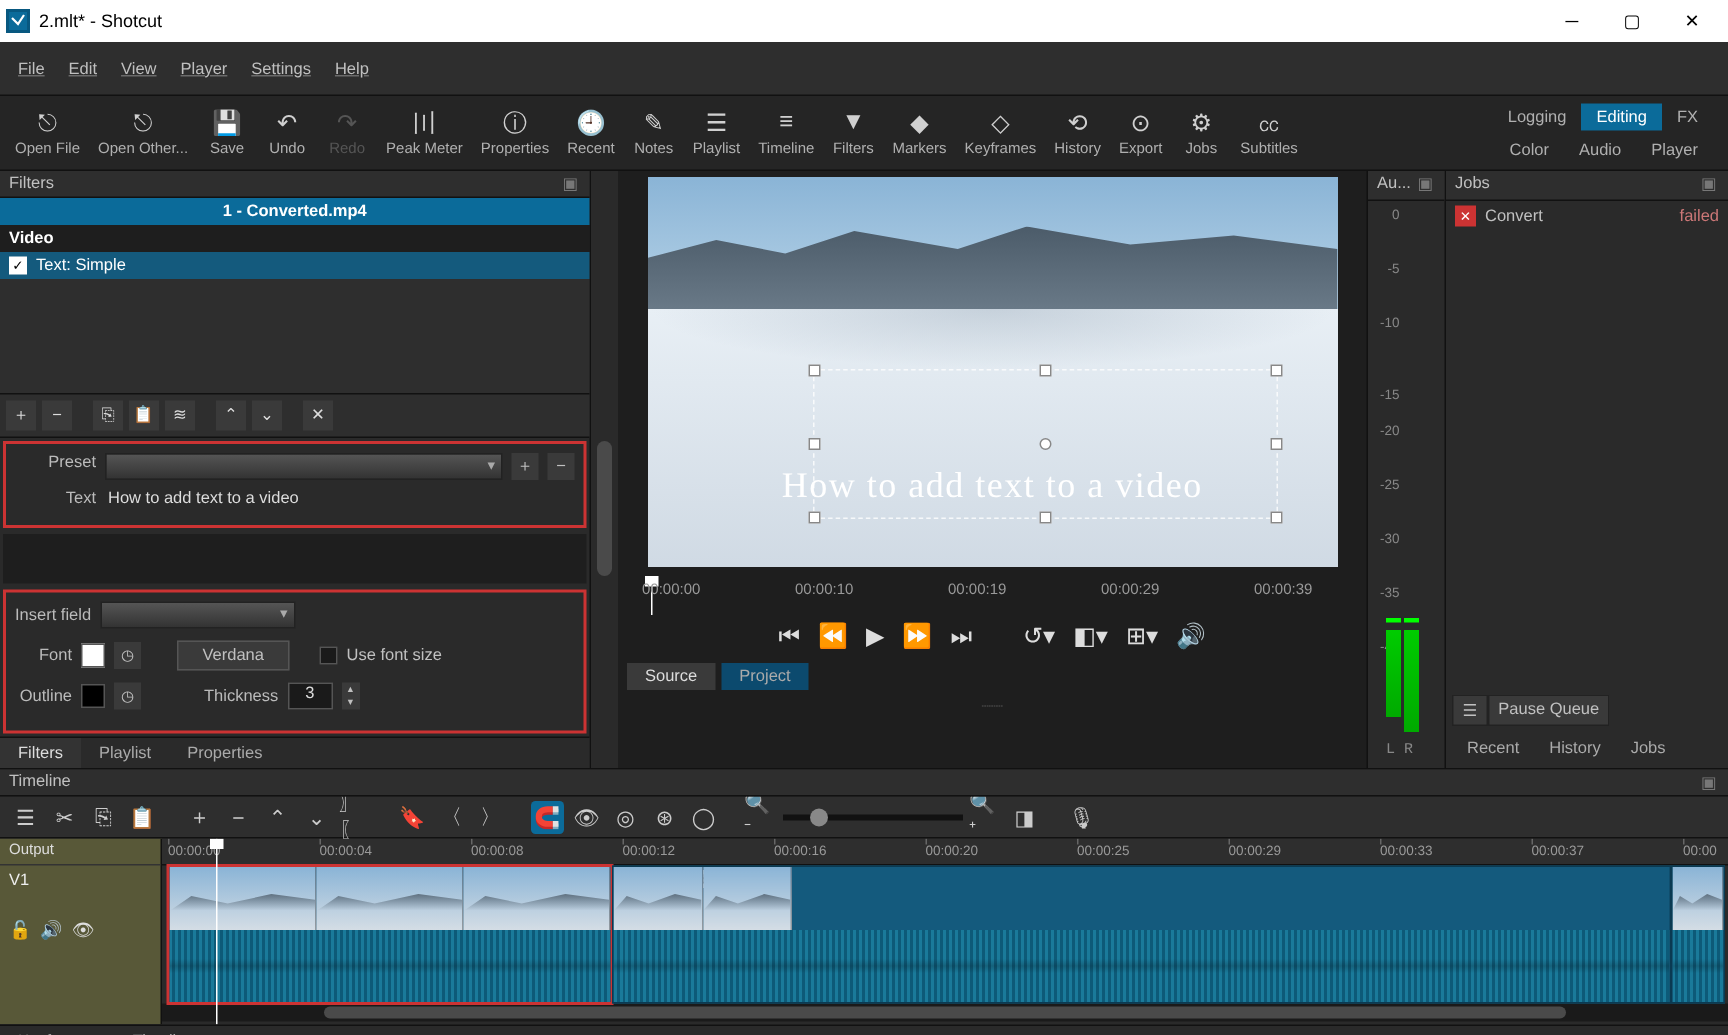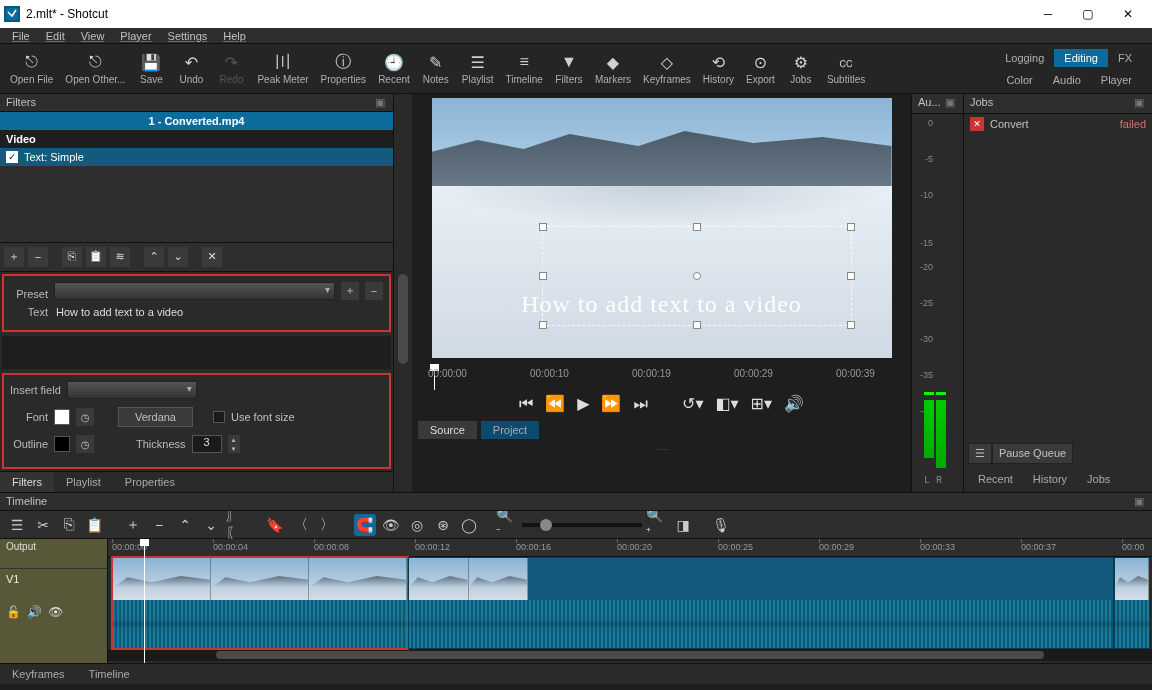--- a/index.html
+++ b/index.html
@@ -5,21 +5,21 @@
     * { box-sizing: border-box; margin: 0; padding: 0; font-family: "Segoe UI", Arial, sans-serif; font-size: 11px; }
     body { background: #1e1e1e; color: #c0c0c0; width: 1152px; height: 690px; overflow: hidden; }
     
     
     .titlebar { height: 28px; background: #fff; display: flex; align-items: center; padding: 0 4px; color: #000; }
     .titlebar .logo { width: 16px; height: 16px; background: #085880; margin-right: 6px; display: inline-flex; align-items: center; justify-content: center; }
     .titlebar .title { flex: 1; font-size: 12px; }
     .titlebar .winbtn { width: 40px; height: 28px; display: flex; align-items: center; justify-content: center; font-size: 12px; cursor: pointer; }
     
     
-    .menubar { height: 16px; background: #2e2e2e; display: flex; align-items: center; padding: 0 4px; border-bottom: 1px solid #111; }
+    .menubar { height: 36px; background: #2e2e2e; display: flex; align-items: center; padding: 0 4px; border-bottom: 1px solid #111; }
     .menubar span { padding: 2px 8px; cursor: pointer; text-decoration: underline; text-decoration-color: rgba(200,200,200,0.4); }
     
     
     .toolbar { height: 50px; background: #252525; display: flex; align-items: center; padding: 0 4px; border-bottom: 1px solid #111; }
     .toolbar .tbtn { display: flex; flex-direction: column; align-items: center; padding: 3px 6px; cursor: pointer; min-width: 40px; }
     .toolbar .tbtn .ic { width: 20px; height: 20px; display: flex; align-items: center; justify-content: center; font-size: 16px; color: #d0d0d0; }
     .toolbar .tbtn .lbl { font-size: 10px; margin-top: 2px; color: #b0b0b0; }
     .toolbar .redo .ic, .toolbar .redo .lbl { color: #555; }
     .toolbar .right-tabs { margin-left: auto; display: flex; flex-direction: column; align-items: flex-end; gap: 4px; padding-right: 6px; }
     .toolbar .right-tabs .row { display: flex; gap: 0; }
@@ -35,21 +35,21 @@
     .panel-header .pclose { position: absolute; right: 4px; top: 2px; width: 14px; height: 14px; font-size: 11px; cursor: pointer; opacity: 0.5; }
     .clip-title { background: #0b6b9a; color: #fff; text-align: center; padding: 3px; font-weight: bold; }
     .filter-cat { background: #1e1e1e; color: #fff; font-weight: bold; padding: 3px 6px; }
     .filter-item { background: #145a7d; color: #fff; padding: 3px 6px; display: flex; align-items: center; }
     .filter-item .chk { width: 12px; height: 12px; background: #fff; color: #000; display: inline-flex; align-items: center; justify-content: center; margin-right: 6px; font-size: 9px; }
     .filter-list-space { flex: 0 0 76px; background: #2e2e2e; }
     .filter-buttons { display: flex; gap: 4px; padding: 4px; background: #2e2e2e; border-top: 1px solid #111; border-bottom: 1px solid #111; }
     .filter-buttons .fb { width: 20px; height: 20px; background: #3a3a3a; display: flex; align-items: center; justify-content: center; cursor: pointer; font-size: 11px; color: #ddd; }
     
     .filter-props { padding: 6px; border: 2px solid #cc3333; margin: 2px; }
-    .prop-row { display: flex; align-items: flex-end; gap: 6px; margin-bottom: 6px; }
+    .prop-row { display: flex; align-items: flex-start; gap: 6px; margin-bottom: 6px; margin-left: 16px; }
     .prop-row label { width: 38px; text-align: right; color: #bbb; }
     .combo { flex: 1; height: 18px; background: linear-gradient(#555,#333); border: 1px solid #222; position: relative; }
     .combo::after { content: "▾"; position: absolute; right: 4px; top: 1px; font-size: 10px; color: #aaa; }
     .sq-btn { width: 18px; height: 18px; background: #3a3a3a; display: flex; align-items: center; justify-content: center; cursor: pointer; }
     .text-val { color: #ddd; padding-left: 2px; }
     
     .embed-area { height: 40px; background: #1e1e1e; margin: 2px; }
     
     .insert-area { border: 2px solid #cc3333; margin: 2px; padding: 6px; }
     .insert-row { display: flex; align-items: center; gap: 6px; margin-bottom: 8px; }
@@ -124,21 +124,21 @@
     
     .timeline-section { height: 192px; background: #252525; border-top: 1px solid #111; display: flex; flex-direction: column; }
     .timeline-toolbar { height: 28px; display: flex; align-items: center; gap: 4px; padding: 0 6px; background: #2e2e2e; border-bottom: 1px solid #111; }
     .timeline-toolbar .tt { width: 22px; height: 22px; display: flex; align-items: center; justify-content: center; cursor: pointer; font-size: 14px; color: #ccc; }
     .timeline-toolbar .tt.snap { background: #0b6b9a; border-radius: 3px; }
     .timeline-toolbar .zoom-slider { width: 120px; height: 4px; background: #111; position: relative; }
     .timeline-toolbar .zoom-slider .zthumb { position: absolute; left: 18px; top: -4px; width: 12px; height: 12px; background: #888; border-radius: 50%; }
     
     .tl-body { flex: 1; display: flex; overflow: hidden; }
     .tl-left { width: 108px; background: #585838; border-right: 1px solid #111; }
-    .tl-output { height: 30px; padding: 2px 6px; font-size: 10px; color: #ddd; border-bottom: 1px solid #333; }
+    .tl-output { height: 18px; padding: 2px 6px; font-size: 10px; color: #ddd; border-bottom: 1px solid #333; }
     .tl-track-hdr { height: 92px; padding: 4px 6px; }
     .tl-track-hdr .tn { font-size: 11px; color: #eee; margin-bottom: 20px; }
     .tl-track-hdr .ticons { display: flex; gap: 6px; }
     .tl-track-hdr .ticons span { font-size: 12px; color: #ddd; cursor: pointer; }
     
     .tl-tracks { flex: 1; position: relative; background: #2a2a2a; overflow: hidden; }
     .tl-ruler { height: 18px; background: #2e2e2e; position: relative; border-bottom: 1px solid #111; }
     .tl-ruler .rt { position: absolute; font-size: 9px; color: #999; top: 3px; }
     .tl-ruler .rt::before { content:""; position:absolute; left:0; top:-3px; width:1px; height:4px; background:#666; }
     .tl-playhead { position: absolute; top: 0; bottom: 0; width: 1px; background: #fff; z-index: 5; }

